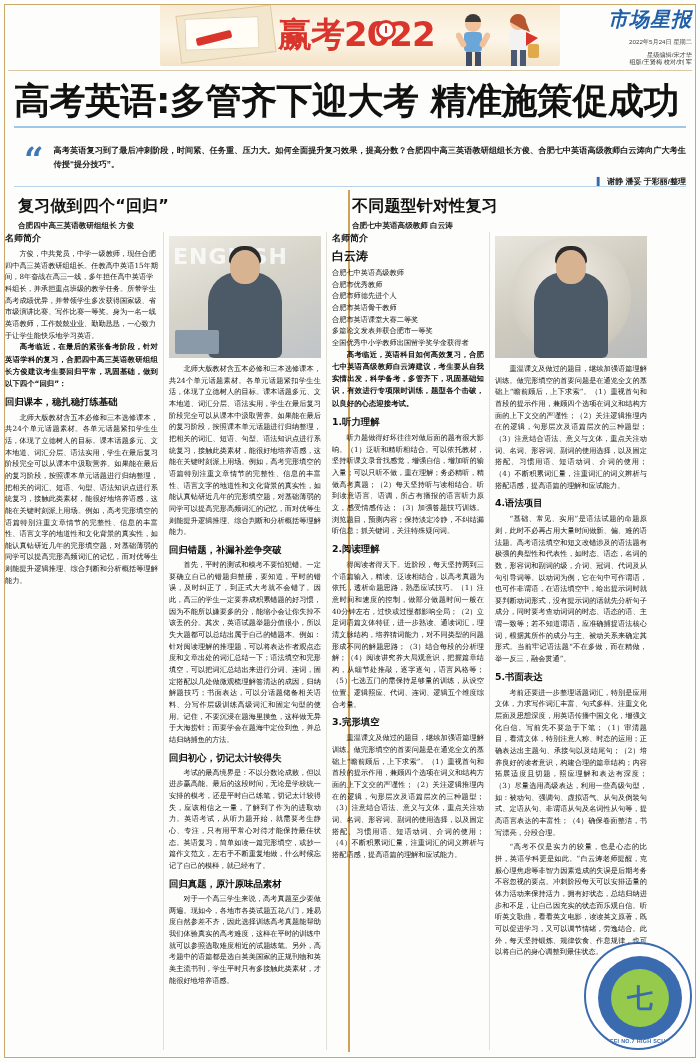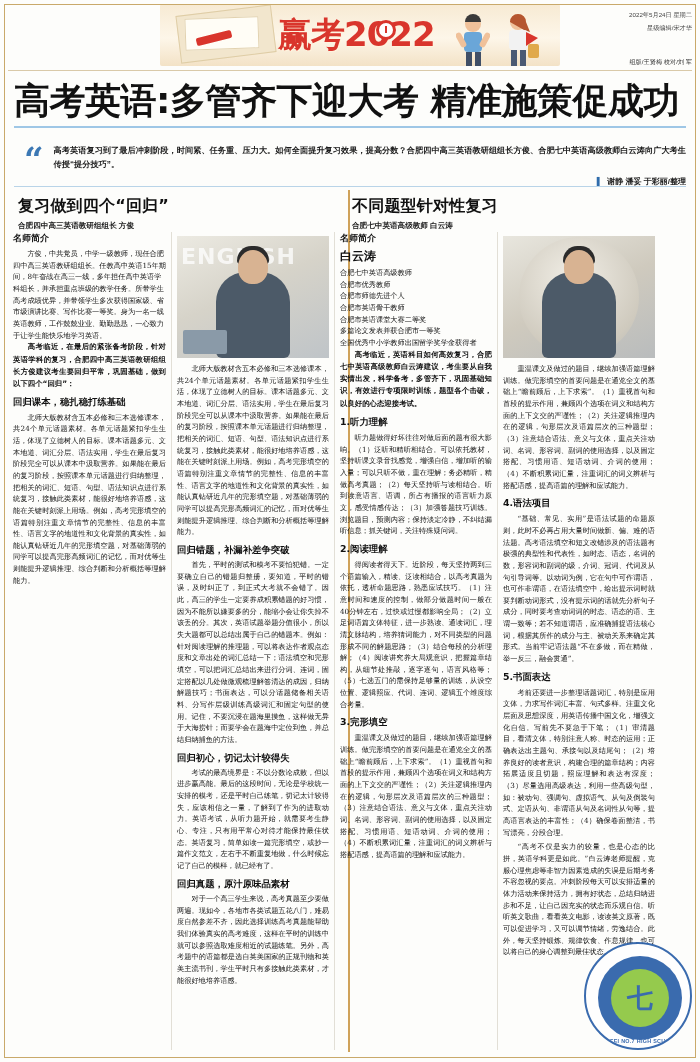--- a/index.html
+++ b/index.html
@@ -186,21 +186,21 @@
     font-size: 16px; font-weight: 900; color: #111;
     letter-spacing: .2px;
     font-family: "DejaVu Sans", sans-serif;
   }
   .sect-sub {
     font-size: 7.6px; color: #222; margin-top: 4px; font-weight: 600;
   }
 
   
   .cols {
-    position: absolute; left: 8px; top: 232px;
+    position: absolute; left: 0; top: 232px;
     width: 672px; height: 818px;
     display: flex;
   }
   .col {
     width: 163px; position: relative;
     padding: 0 5px;
   }
   .col + .col { border-left: 1px solid #e2dfd6; }
 
   .p {
@@ -355,20 +355,21 @@
         <path d="M12 12a8 8 0 0116 0l4 10-6-2z" fill="#b5562f"></path>
       <rect x="11" y="20" width="19" height="20" rx="4" fill="#f2f2f2"></rect>
       <rect x="13" y="40" width="6" height="16" fill="#4a5a74"></rect>
         <rect x="22" y="40" width="6" height="16" fill="#4a5a74"></rect>
       <path d="M28 22l12 6-12 8z" fill="#d9352c"></path>
       <rect x="30" y="34" width="11" height="14" rx="2" fill="#e0a94b"></rect>
     </svg>
   </div>
 
   <div class="nameplate">
+    <div class="nameplate-logo">市场星报</div>
     <div class="nameplate-line">2022年5月24日 星期二</div>
     <div class="nameplate-line">星级编辑/宋才华</div>
   </div>
   <div class="masthead-credit">组版/王贤梅 校对/刘 军</div>
   <div class="masthead-rule"></div>
 
   <div class="headline-wrap">
     <div class="headline">高考英语:多管齐下迎大考  精准施策促成功</div>
     <div class="headline-rule"></div>
   </div>

